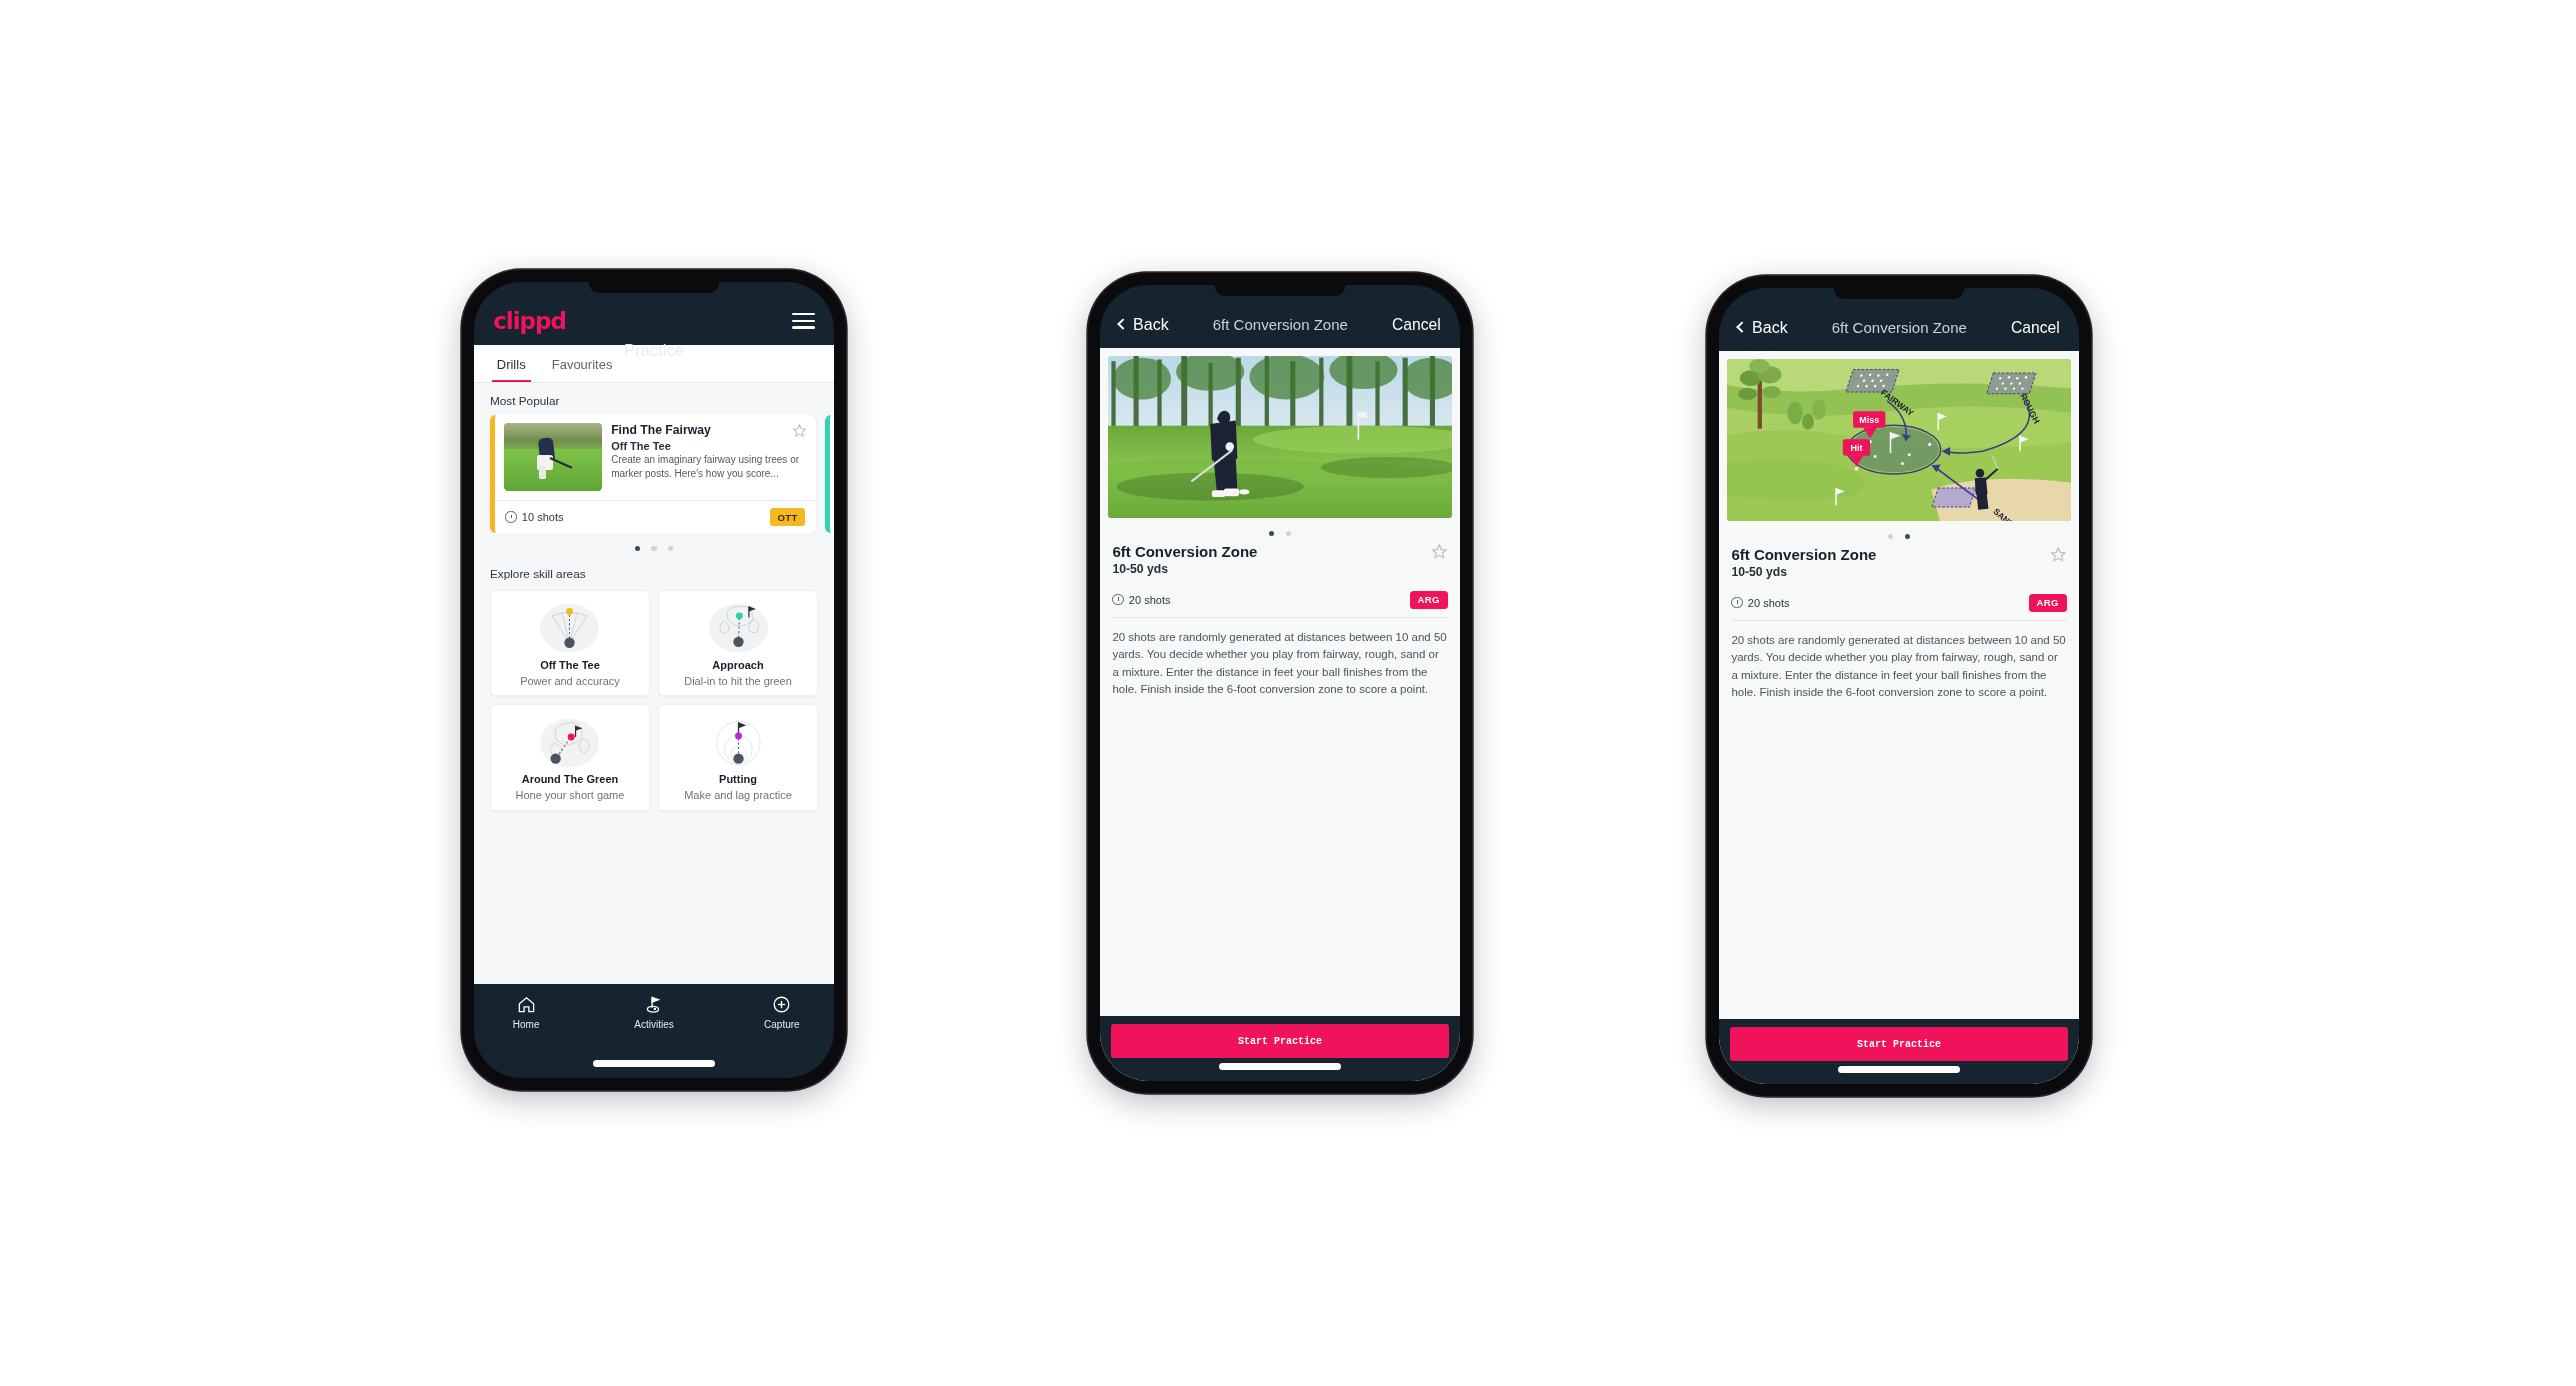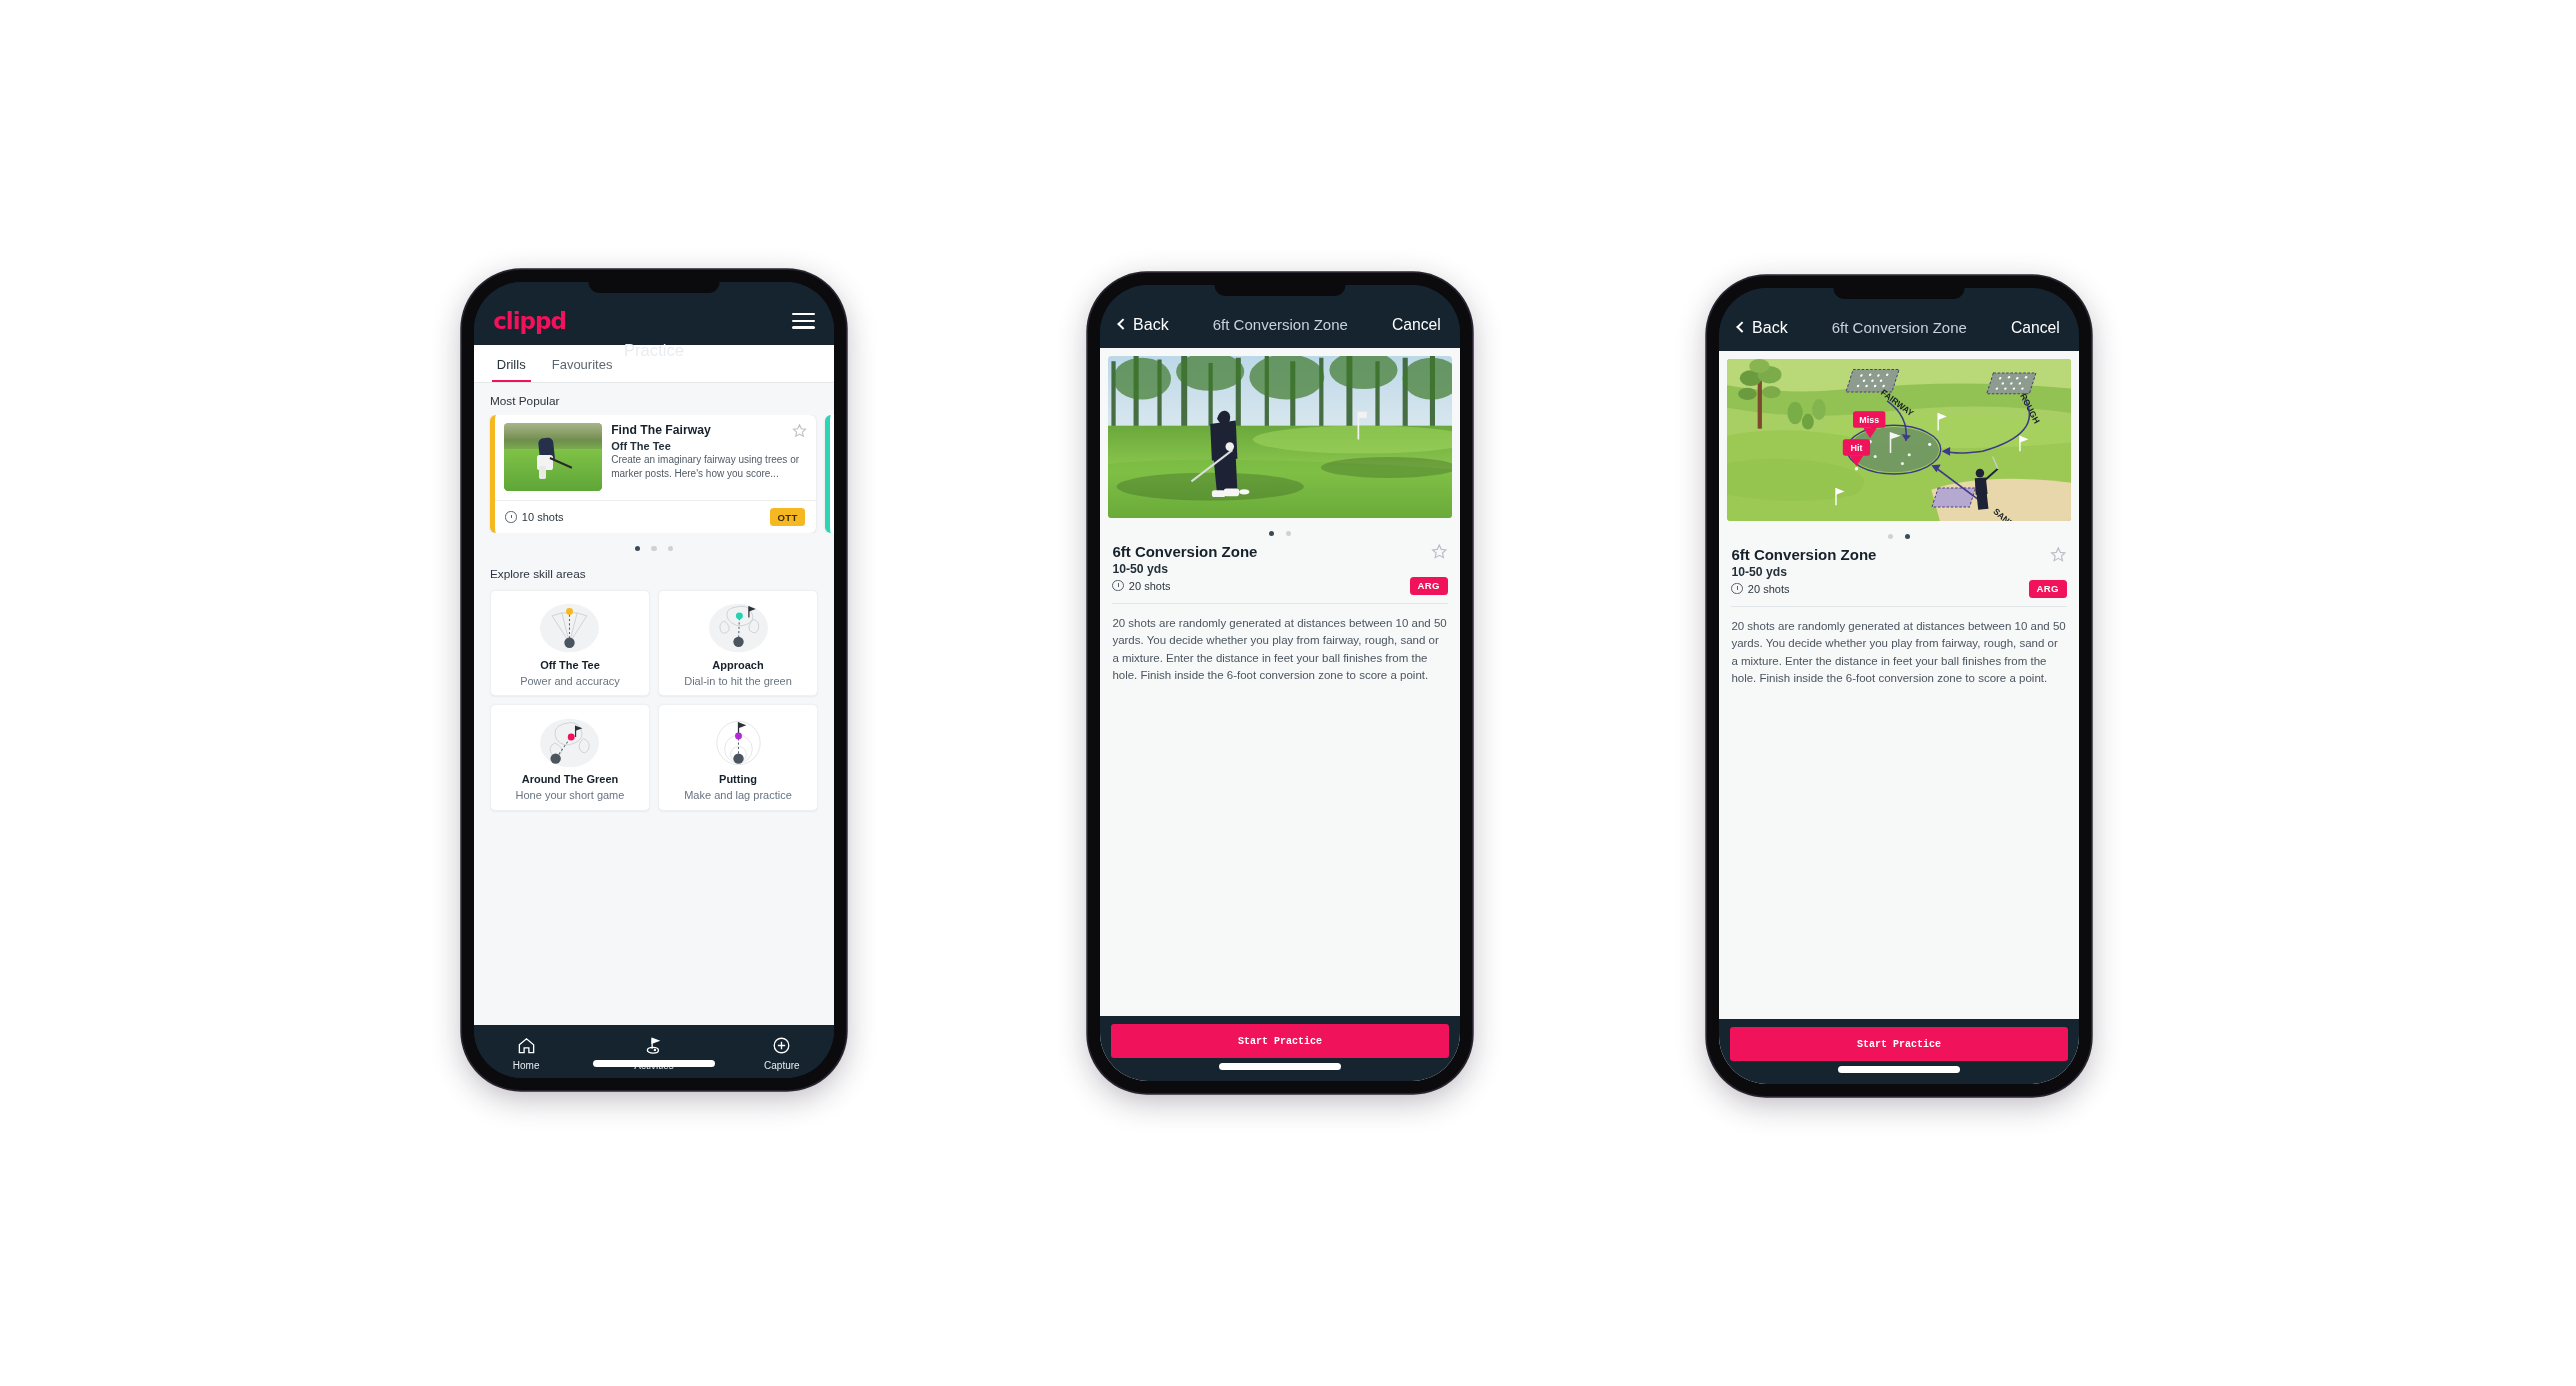--- a/index.html
+++ b/index.html
@@ -284,21 +284,21 @@
     box-shadow: 0 0.9px 1.7px rgba(0,0,0,.05);
     cursor: pointer;
   }
   .skill-ico { height: 56px; display: flex; align-items: center; justify-content: center; }
   .skill-name { font-size: 11px; font-weight: 700; color: #16212b; margin-top: 2.6px; }
   .skill-desc { font-size: 11px; color: #687480; margin-top: 4px; }
 
   
   .bottom-nav {
     flex: 0 0 auto;
-    height: 53px;
+    height: 94px;
     background: #15242f;
     display: flex;
     align-items: flex-start;
     padding-top: 10.5px;
     gap: 24px;
   }
   .nav-item {
     flex: 1 1 0; text-align: center; color: #ffffff; cursor: pointer;
   }
   .nav-ico { height: 21px; display: flex; align-items: center; justify-content: center; }
@@ -312,21 +312,21 @@
   }
   .media {
     margin: 7.8px 7.8px 0 7.8px;
     height: 162px; border-radius: 3.5px; overflow: hidden;
     position: relative;
   }
   .detail-head { padding: 1.7px 12.2px 0 12.2px; }
   .detail-title-row { display: flex; align-items: flex-start; }
   .detail-title { font-size: 15px; font-weight: 700; color: #16212b; }
   .detail-yds { font-size: 12.2px; font-weight: 700; color: #243039; margin-top: 1.7px; }
-  .detail-meta { display: flex; align-items: center; margin-top: 1px; }
+  .detail-meta { display: flex; align-items: center; margin-top: 15px; }
   .divider { height: 0.9px; background: #e3e6e8; margin: 8.7px 12.2px 0 12.2px; }
   .detail-desc {
     padding: 10.5px 12.2px 0 12.2px;
     font-size: 11.5px; line-height: 1.52; color: #4a555f;
   }
   .cta-wrap { flex: 0 0 auto; background: #15242f; padding: 7.8px 10.5px 23px 10.5px; }
   .cta {
     width: 100%; border: none; border-radius: 3px;
     background: #f0125a; color: #ffffff;
     font-family: Liberation Mono, monospace;

